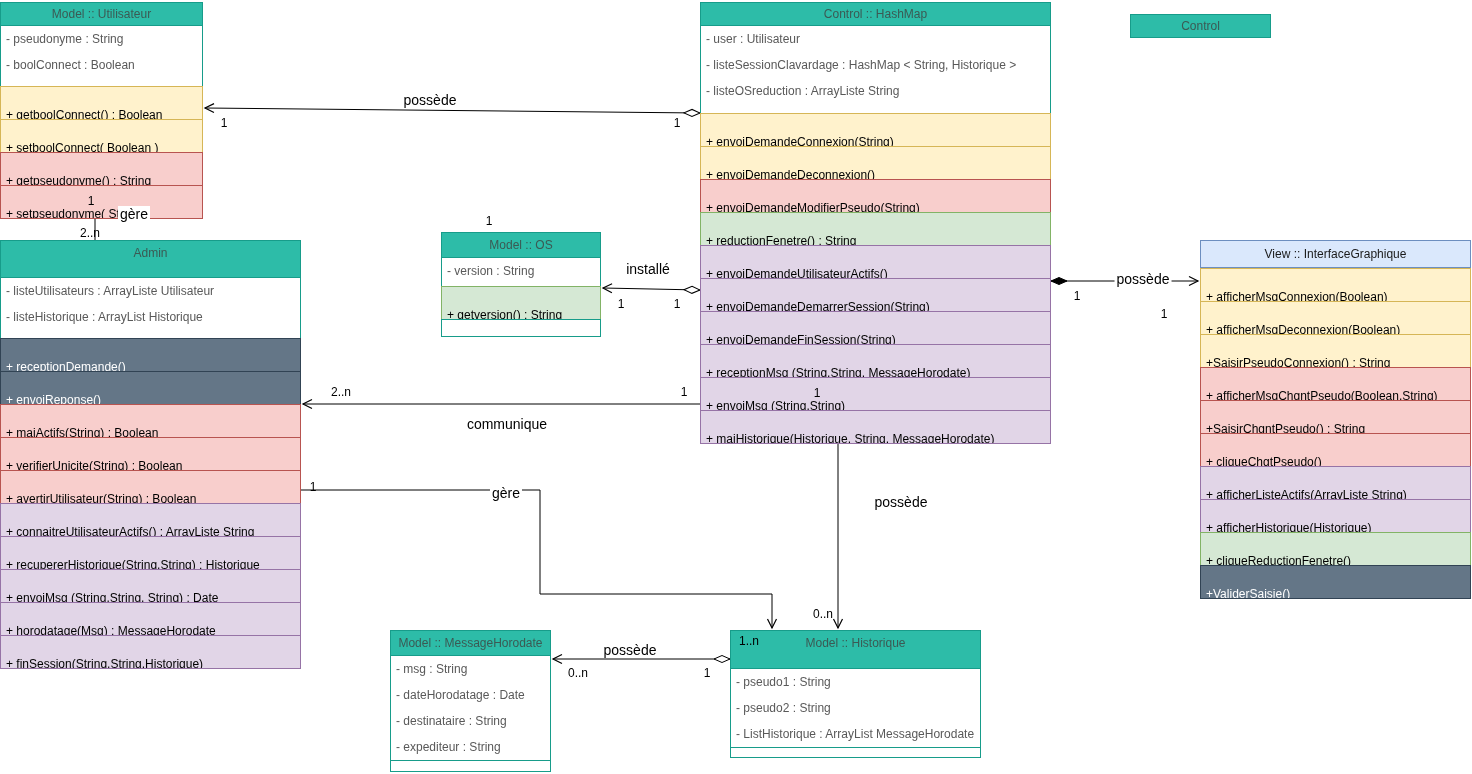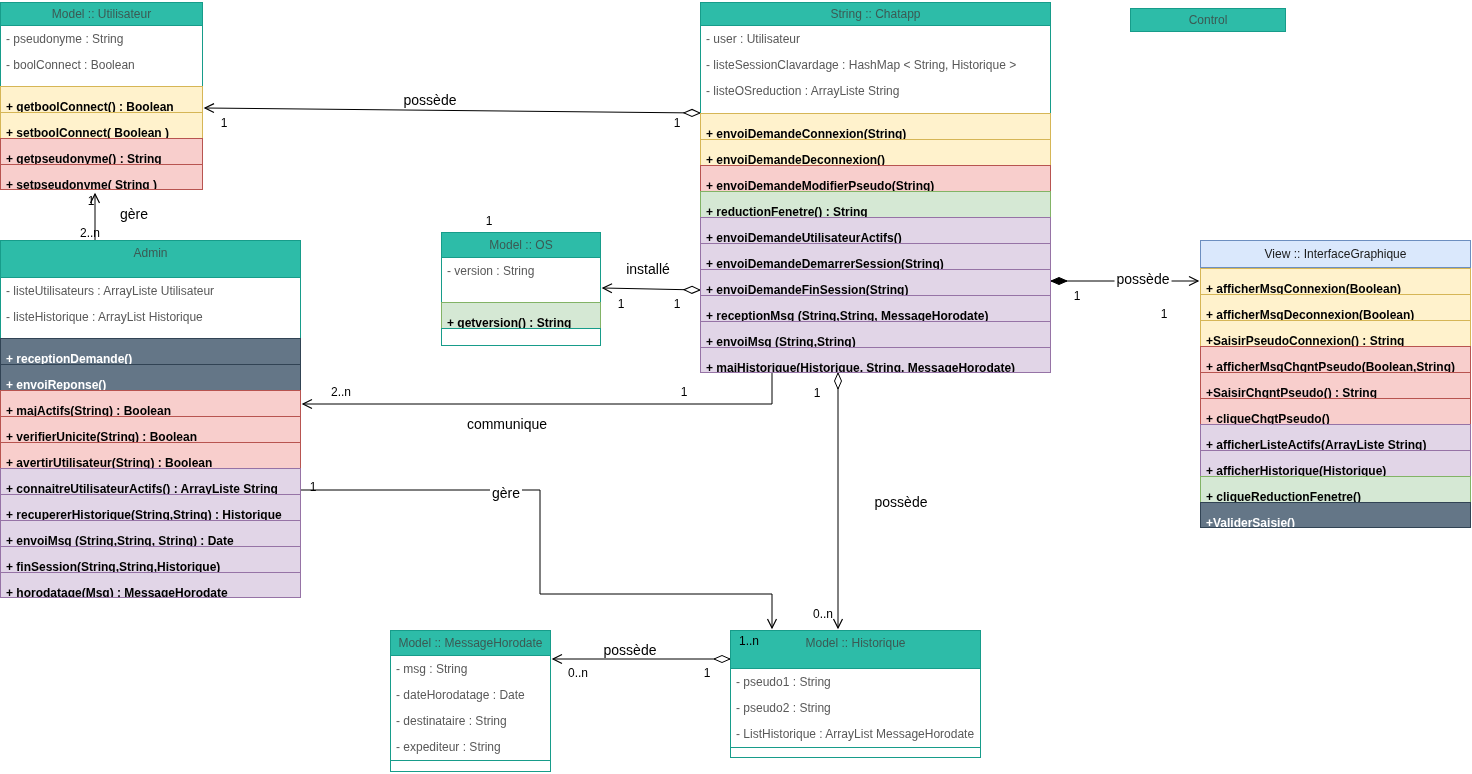--- a/index.html
+++ b/index.html
@@ -11,21 +11,21 @@
 
   .uml-class { position:absolute; background:#f0abfc; font-size:12px; color:#000; }
   .uml-header { text-align:center; white-space:nowrap; overflow:hidden; border-style:solid; border-width:1px; }
   .hs-teal { background:var(--teal-fill); color:var(--teal-text); border-color:var(--teal-border); }
   .hs-blue { background:var(--blue-fill); color:#1a1a1a; border-color:var(--blue-border); }
 
   .attrs { background:#ffffff; border-style:solid; border-width:0 1px 0 1px; }
   .bs-teal { border-color:var(--teal-border); }
   .attr-row { height:26px; line-height:26px; padding:0 5px; color:var(--attr-text); white-space:nowrap; overflow:hidden; }
 
-  .m-row { height:26px; line-height:24px; padding:8px 5px; white-space:nowrap; overflow:hidden; border-style:solid; border-width:1px 1px 0 1px;font-weight:bold; }
+  .m-row { height:26px; line-height:24px; padding:16px 5px; white-space:nowrap; overflow:hidden; border-style:solid; border-width:1px 1px 0 1px; }
   .uml-class > .m-row:last-child { border-bottom-width:1px; }
   .st-yellow { background:var(--yellow-fill); border-color:var(--yellow-border); }
   .st-pink   { background:var(--pink-fill);   border-color:var(--pink-border); }
   .st-green  { background:var(--green-fill);  border-color:var(--green-border); }
   .st-purple { background:var(--purple-fill); border-color:var(--purple-border); }
   .st-slate  { background:var(--slate-fill);  border-color:var(--slate-border); color:#ffffff; }
 
   .uml-footer { background:#ffffff; border-style:solid; border-width:1px; }
 
   .edge-label { position:absolute; transform:translate(-50%,-50%); background:#ffffff; padding:0 2px; font-size:14px; color:#000; white-space:nowrap; }
@@ -62,60 +62,60 @@
         <div class="attrs bs-teal" style="padding-bottom: 8px;">
           <div class="attr-row">- pseudonyme  : String</div>
           <div class="attr-row">- boolConnect  : Boolean</div>
         </div>
         <div class="m-row st-yellow">+ getboolConnect()  : Boolean</div>
         <div class="m-row st-yellow">+ setboolConnect( Boolean )</div>
         <div class="m-row st-pink">+ getpseudonyme() : String</div>
         <div class="m-row st-pink">+ setpseudonyme( String )</div>
       </div>
       <div class="uml-class" style="left: 700px; top: 2px; width: 351px;">
-        <div class="uml-header hs-teal" style="height: 24px; line-height: 22px;">String :: Chatapp</div>
+        <div class="uml-header hs-teal" style="height: 24px; line-height: 22px;">Control :: HashMap</div>
         <div class="attrs bs-teal" style="padding-bottom: 9px;">
           <div class="attr-row">- user : Utilisateur</div>
           <div class="attr-row">- listeSessionClavardage : HashMap  &lt; String, Historique &gt;</div>
           <div class="attr-row">- listeOSreduction : ArrayListe String</div>
         </div>
         <div class="m-row st-yellow">+ envoiDemandeConnexion(String)</div>
         <div class="m-row st-yellow">+ envoiDemandeDeconnexion()</div>
         <div class="m-row st-pink">+ envoiDemandeModifierPseudo(String)</div>
         <div class="m-row st-green">+ reductionFenetre() : String</div>
         <div class="m-row st-purple">+ envoiDemandeUtilisateurActifs()</div>
         <div class="m-row st-purple">+ envoiDemandeDemarrerSession(String)</div>
         <div class="m-row st-purple">+ envoiDemandeFinSession(String)</div>
         <div class="m-row st-purple">+ receptionMsg (String,String, MessageHorodate)</div>
         <div class="m-row st-purple">+ envoiMsg (String,String)</div>
         <div class="m-row st-purple">+ majHistorique(Historique, String, MessageHorodate)</div>
       </div>
-      <div class="uml-class" style="left: 1130px; top: 8px; width: 156px;">
+      <div class="uml-class" style="left: 1130px; top: 14px; width: 141px;">
         <div class="uml-header hs-teal" style="height: 24px; line-height: 22px;">Control</div>
       </div>
       <div class="uml-class" style="left: 0px; top: 240px; width: 301px;">
         <div class="uml-header hs-teal" style="height: 38px; line-height: 24px;">Admin</div>
         <div class="attrs bs-teal" style="padding-bottom: 8px;">
           <div class="attr-row">- listeUtilisateurs : ArrayListe Utilisateur</div>
           <div class="attr-row">- listeHistorique :  ArrayList Historique</div>
         </div>
         <div class="m-row st-slate">+ receptionDemande()</div>
         <div class="m-row st-slate">+ envoiReponse()</div>
         <div class="m-row st-pink">+ majActifs(String) : Boolean</div>
         <div class="m-row st-pink">+ verifierUnicite(String) : Boolean</div>
         <div class="m-row st-pink">+ avertirUtilisateur(String) : Boolean</div>
         <div class="m-row st-purple">+ connaitreUtilisateurActifs() :  ArrayListe String</div>
         <div class="m-row st-purple">+ recupererHistorique(String,String) :  Historique</div>
         <div class="m-row st-purple">+ envoiMsg (String,String, String) : Date</div>
+        <div class="m-row st-purple">+ horodatage(Msg) : MessageHorodate</div>
         <div class="m-row st-purple">+ finSession(String,String,Historique)</div>
-        <div class="m-row st-purple">+ horodatage(Msg) : MessageHorodate</div>
       </div>
       <div class="uml-class" style="left: 441px; top: 232px; width: 160px;">
         <div class="uml-header hs-teal" style="height: 26px; line-height: 24px;">Model :: OS</div>
-        <div class="attrs bs-teal" style="padding-bottom: 18px;">
+        <div class="attrs bs-teal" style="padding-bottom: 2px;">
           <div class="attr-row">- version : String</div>
         </div>
         <div class="m-row st-green">+ getversion() : String</div>
         <div class="uml-footer bs-teal" style="height: 18px;"></div>
       </div>
       <div class="uml-class" style="left: 1200px; top: 240px; width: 271px;">
         <div class="uml-header hs-blue" style="height: 28px; line-height: 26px;">View :: InterfaceGraphique</div>
         <div class="m-row st-yellow">+ afficherMsgConnexion(Boolean)</div>
         <div class="m-row st-yellow">+ afficherMsgDeconnexion(Boolean)</div>
         <div class="m-row st-yellow">+SaisirPseudoConnexion() : String</div>

